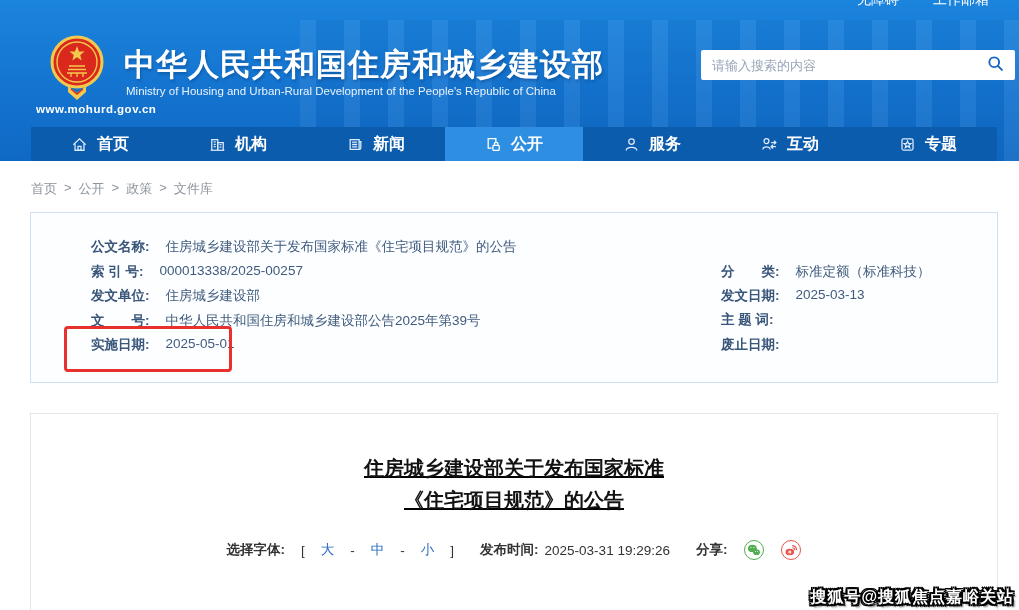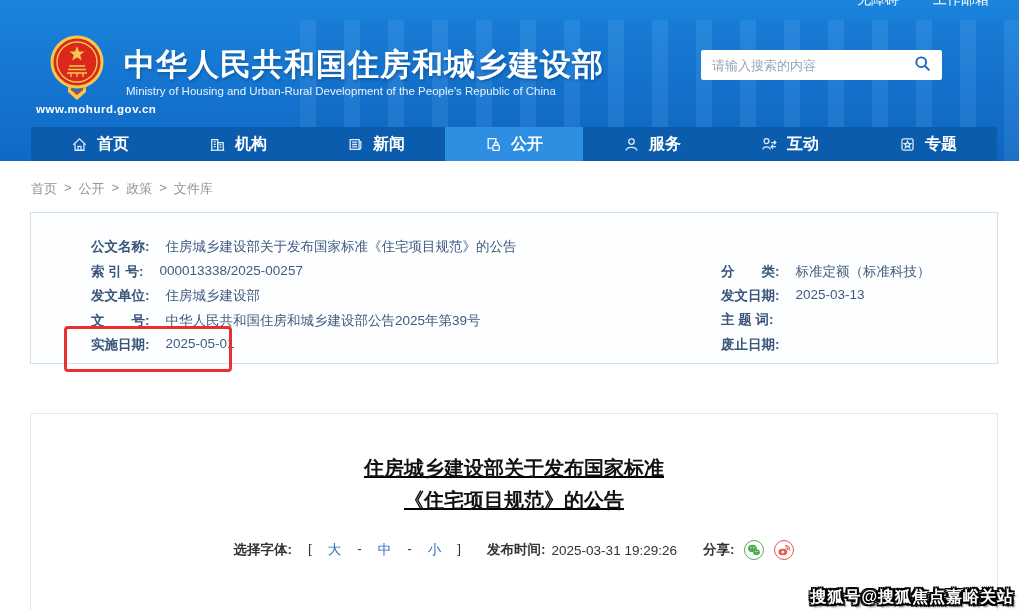--- a/index.html
+++ b/index.html
@@ -14,21 +14,21 @@
     background:repeating-linear-gradient(90deg, rgba(255,255,255,.06) 0 16px, rgba(0,40,90,.05) 16px 44px);
     pointer-events:none; }
   .topbar-cut { position:absolute; top:-9px; right:30px; display:flex; gap:34px;
     color:#fff; font-size:14px; }
   .emblem { position:absolute; left:50px; top:35px; }
   .site-title { position:absolute; left:124px; top:44px; font-size:31px; font-weight:bold;
     color:#fff; letter-spacing:1px; text-shadow:1px 2px 3px rgba(0,40,90,.35); white-space:nowrap; }
   .site-subtitle { position:absolute; left:126px; top:85px; font-size:11.5px; color:#e9f3fd; white-space:nowrap; }
   .site-url { position:absolute; left:36px; top:103px; font-size:11.5px; font-weight:bold;
     color:#fff; letter-spacing:.5px;text-align:right; }
-  .search-box { position:absolute; left:701px; top:50px; width:241px; height:30px;
+  .search-box { position:absolute; left:701px; top:50px; width:314px; height:30px;
     background:#fff; border-radius:2px; display:flex; align-items:center; padding:0 8px 0 11px; }
   .search-box input { flex:1; border:none; outline:none; font-size:13px; color:#333; background:transparent;
     font-family:"Liberation Sans","DejaVu Sans",sans-serif; }
   .search-box input::placeholder { color:#97a6b8; }
   .search-btn { width:24px; height:24px; border:none; background:transparent; cursor:pointer;
     display:flex; align-items:center; justify-content:center; }
 
   
   .main-nav { position:absolute; left:31px; top:127px; width:966px; height:34px;
     background:#0b5cad; display:flex; }
@@ -36,40 +36,40 @@
     color:#fff; font-size:16px; font-weight:bold; cursor:pointer; }
   .nav-item.active { background:#2e8fe2; }
   .nav-item svg { display:block; }
 
   
   .breadcrumb { position:absolute; left:31px; top:180px; display:flex; gap:7px;
     font-size:13px; color:#8d949c; }
   .breadcrumb .crumb { cursor:pointer; }
 
   
-  .meta-panel { position:absolute; left:30px; top:212px; width:968px; height:152px;
+  .meta-panel { position:absolute; left:30px; top:212px; width:968px; height:171px;
     background:#fdfeff; border:1px solid #cfe0f0; }
   .meta-row { position:absolute; display:flex; font-size:13.5px; color:#3f5b7d; white-space:pre; }
   .meta-row .lbl { font-weight:bold; color:#39557a; }
   .meta-row .val { margin-left:16px; }
   .impl-highlight { position:absolute; left:33px; top:113px; width:168px; height:46px;
     border:3px solid #e8312f; border-radius:4px; pointer-events:none; }
 
   
   .doc-card { position:absolute; left:30px; top:413px; width:968px; height:197px;
     background:#fff; border:1px solid #e6e6e6; border-bottom:none;text-decoration:underline; }
   .doc-title { margin-top:38px; text-align:center; font-size:20px; font-weight:bold;
     color:#121212; line-height:32px; }
   .doc-meta-row { position:absolute; left:0; top:126px; width:100%; display:flex;
     justify-content:center; align-items:center; gap:26px; font-size:13.5px; color:#333; }
-  .fs-group { display:flex; align-items:flex-start; gap:16px; }
+  .fs-group { display:flex; align-items:center; gap:16px; }
   .fs-label, .pub-label, .share-label { font-weight:bold; color:#333; }
   .fs-size { color:#2a6cc4; cursor:pointer; }
   .pub-group { display:flex; align-items:center; gap:6px; }
-  .share-group { display:flex; align-items:center; gap:10px; }
+  .share-group { display:flex; align-items:center; gap:17px; }
   .share-btn { width:20px; height:20px; border-radius:50%; background:#fff;
     display:flex; align-items:center; justify-content:center; cursor:pointer; }
   .share-btn.wechat { border:1.5px solid #4fae4e; }
   .share-btn.weibo  { border:1.5px solid #e5554b; }
 
   
   .watermark { position:absolute; right:5px; bottom:2px; font-size:16px; font-weight:bold;
     color:#fff; letter-spacing:1px; white-space:nowrap;
     text-shadow:2px 2px 0 #000, -2px -2px 0 #000, 2px -2px 0 #000, -2px 2px 0 #000,
                 0 2px 0 #000, 2px 0 0 #000, 0 -2px 0 #000, -2px 0 0 #000, 3px 3px 2px rgba(0,0,0,.6); }

